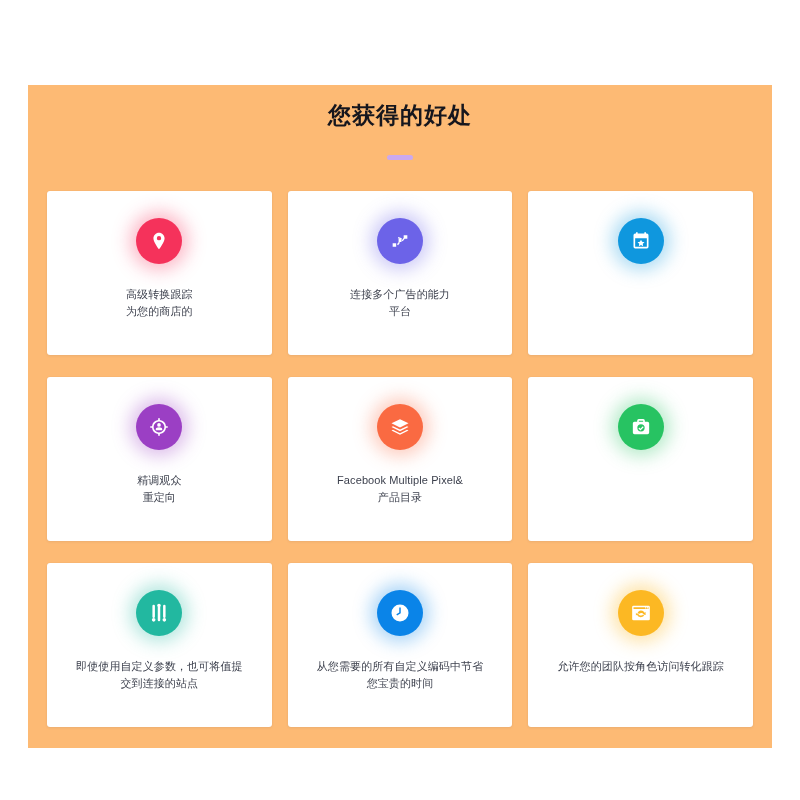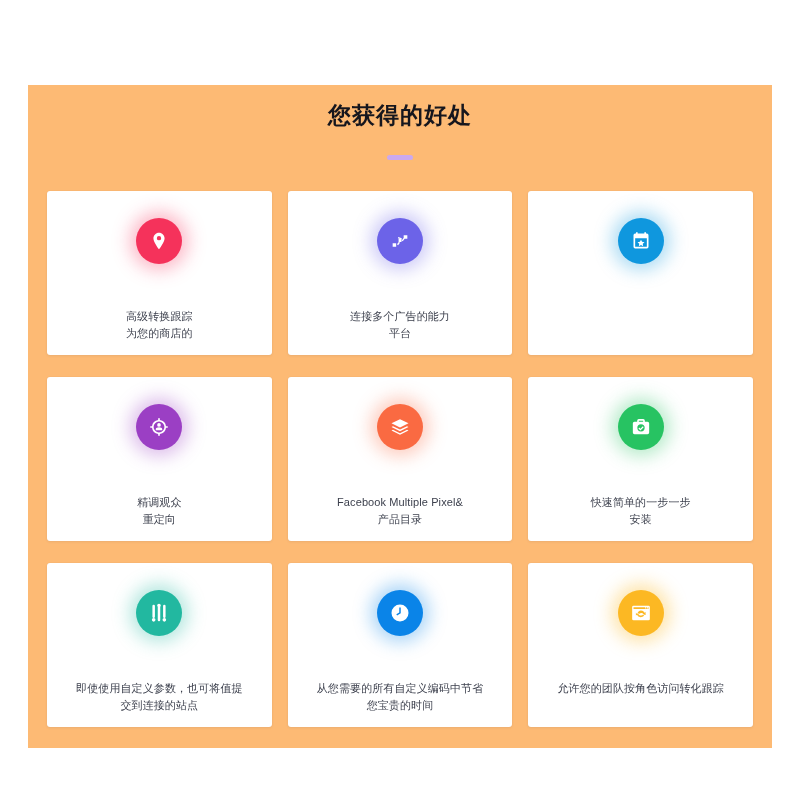--- a/index.html
+++ b/index.html
@@ -77,21 +77,20 @@
     background: #ffffff;
     border-radius: 3px;
     box-shadow: 0 1px 3px rgba(30, 40, 70, 0.07), 0 0 1px rgba(30,40,70,0.08);
     display: flex;
     flex-direction: column;
     align-items: center;
     justify-content: flex-start;
     padding-top: 27px;
     box-sizing: border-box;
     position: relative;
-    gap: 22px;
   }
 
   .icon-badge {
     width: 46px;
     height: 46px;
     border-radius: 50%;
     display: flex;
     align-items: center;
     justify-content: center;
     position: relative;
@@ -187,21 +186,20 @@
           <div class="card-text"><span class="line1">Facebook Multiple Pixel&amp;</span><span class="line2">产品目录</span></div>
         </div>
         <div class="benefit-card">
           <div class="icon-badge" style="background: rgb(39, 195, 98); box-shadow: rgba(39, 195, 98, 0.35) 0px 0px 18px 6px;">
             <span style="display: flex;">
               <svg viewBox="0 0 24 24" aria-hidden="true">
                 <path d="M9.4 2.4A2 2 0 0 0 7.4 4.4v1.2H4.2a2 2 0 0 0-2 2v11a2 2 0 0 0 2 2h15.6a2 2 0 0 0 2-2v-11a2 2 0 0 0-2-2h-3.2V4.4a2 2 0 0 0-2-2H9.4zm0 2h5.2v1.2H9.4V4.4zM12 8.6a4.4 4.4 0 1 1 0 8.8 4.4 4.4 0 0 1 0-8.8zm2.2 2.6-2.9 2.9-1.4-1.4-1 1 2.4 2.4 3.9-3.9-1-1z"></path>
               </svg>
             </span>
           </div>
-          <div class="card-text"><span class="line1">快速简单的一步一步</span><span class="line2">安装</span></div>
         </div>
         <div class="benefit-card">
           <div class="icon-badge" style="background: rgb(34, 184, 160); box-shadow: rgba(34, 184, 160, 0.35) 0px 0px 18px 6px;">
             <span style="display: flex;">
               <svg viewBox="0 0 24 24" aria-hidden="true">
                 <path d="M5.6 2.2a1.5 1.5 0 0 0-1.5 1.5v12.9a1.5 1.5 0 0 0 3 0V3.7a1.5 1.5 0 0 0-1.5-1.5zm6.4 0a1.5 1.5 0 0 0-1.5 1.5v16.6a1.5 1.5 0 0 0 3 0V3.7A1.5 1.5 0 0 0 12 2.2zm6.4 0a1.5 1.5 0 0 0-1.5 1.5v12.9a1.5 1.5 0 0 0 3 0V3.7a1.5 1.5 0 0 0-1.5-1.5zM5.6 18a2.2 2.2 0 1 0 0 4.4 2.2 2.2 0 0 0 0-4.4zm12.8 0a2.2 2.2 0 1 0 0 4.4 2.2 2.2 0 0 0 0-4.4zM12 .9a2.2 2.2 0 1 0 0 4.4A2.2 2.2 0 0 0 12 .9z"></path>
               </svg>
             </span>
           </div>
           <div class="card-text"><span class="line1">即使使用自定义参数，也可将值提</span><span class="line2">交到连接的站点</span></div>

